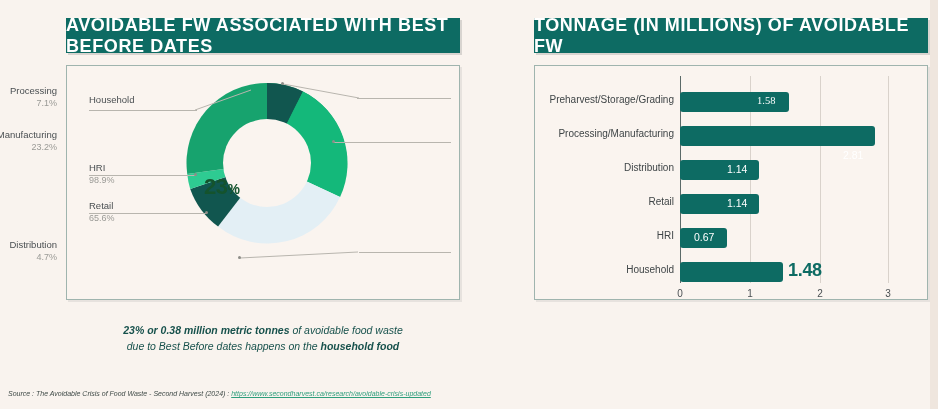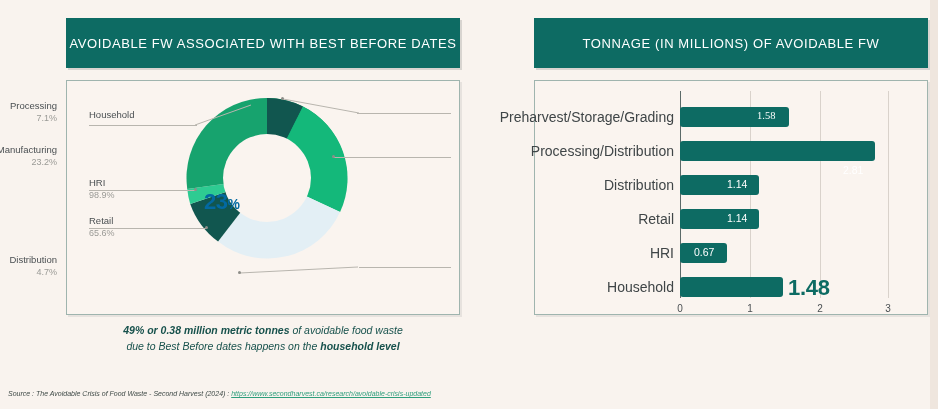--- a/index.html
+++ b/index.html
@@ -17,47 +17,47 @@
   
   .panel{
     position:absolute;
     top:18px;
     width:394px;
   }
   .panel.left{left:66px;}
   .panel.right{left:490px;padding-left:44px;}
 
   .panel-header{
-    height:50px;
+    height:35px;
     background:#0d6b63;
     color:#ffffff;
     display:flex;align-items:center;justify-content:center;
-    font-size:13px;
-    font-weight:normal;
+    font-size:18px;
+    font-weight:bold;
     letter-spacing:0.6px;
     text-transform:uppercase;
     font-stretch:condensed;
     box-shadow:2px 2px 0 rgba(120,120,120,0.25);
   }
   .panel-body{
     margin-top:12px;
     height:233px;
     border:1.5px solid #9fb4ae;
     background:#faf4ef;
     position:relative;
     box-shadow:2px 2px 0 rgba(150,150,150,0.18);
   }
 
   
   .donut-wrap{position:absolute;left:0;top:0;width:100%;height:100%;}
   .donut-svg{position:absolute;left:115px;top:12px;}
   .donut-center-label{
     position:absolute;
     left:137px;top:108px;
-    color:#0369a1;
+    color:#14532d;
     font-weight:bold;
     font-size:22px;
     letter-spacing:-0.5px;
     font-stretch:condensed;
     pointer-events:none;
   }
   .donut-center-label .pct{font-size:14px;}
 
   .leader{position:absolute;}
   .leader .lbl{
@@ -90,40 +90,40 @@
     width:1px;height:207px;
     background:#d9d2cb;
   }
   .grid-line.axis{background:#5b6a68;width:1.2px;}
   .bar-row{position:absolute;height:20px;}
   .bar-cat{
     position:absolute;
     right:100%;
     margin-right:6px;
     top:2px;
-    font-size:14px;
+    font-size:10px;
     color:#3f4547;
     white-space:nowrap;
   }
   .bar{
     position:absolute;left:0;top:0;height:20px;
     background:#0d6b63;
     border-radius:3px;
   }
   .bar-val{
     position:absolute;
     top:3px;
     font-size:10.5px;
     color:#ffffff;
     font-weight:500;
   }
   .bar-val.outside{
     color:#0d6b63;
     font-weight:bold;
-    font-size:22px;
+    font-size:18px;
     top:-2px;
     letter-spacing:-0.3px;
     font-stretch:condensed;
   }
   .tick-label{
     position:absolute;
     top:222px;
     font-size:10px;
     color:#4a4f52;
     transform:translateX(-50%);
@@ -260,21 +260,21 @@
         <div class="grid-line" style="left:285px;"></div>
         <div class="grid-line" style="left:353px;"></div>
 
         <div class="bar-row" style="left:145px;top:26px;">
           <span class="bar-cat">Preharvest/Storage/Grading</span>
           <div class="bar" style="width:109px;"></div>
           <span class="bar-val" style="left:77px;font-family:Liberation Serif, serif;">1.58</span>
         </div>
 
         <div class="bar-row" style="left:145px;top:60px;">
-          <span class="bar-cat">Processing/Distribution</span>
+          <span class="bar-cat">Processing/Manufacturing</span>
           <div class="bar" style="width:195px;"></div>
           <span class="bar-val" style="left:163px;margin-top:20px;">2.81</span>
         </div>
 
         <div class="bar-row" style="left:145px;top:94px;">
           <span class="bar-cat">Distribution</span>
           <div class="bar" style="width:79px;"></div>
           <span class="bar-val" style="left:47px;">1.14</span>
         </div>
 
@@ -299,22 +299,22 @@
         <span class="tick-label" style="left:145px;">0</span>
         <span class="tick-label" style="left:215px;">1</span>
         <span class="tick-label" style="left:285px;">2</span>
         <span class="tick-label" style="left:353px;">3</span>
 
       </div>
     </div>
   </div>
 
   <div class="caption left">
-    <b>49% or 0.38 million metric tonnes</b><span> of avoidable food waste</span><br>
-    <span>due to Best Before dates happens on the </span><b>household level</b>
+    <b>23% or 0.38 million metric tonnes</b><span> of avoidable food waste</span><br>
+    <span>due to Best Before dates happens on the </span><b>household food</b>
   </div>
 
 
   <div class="source">
     <span>Source : The Avoidable Crisis of Food Waste - Second Harvest (2024) : </span><span class="link">https://www.secondharvest.ca/research/avoidable-crisis-updated</span>
   </div>
 
   <div class="edge-strip"></div>
 </div>
 

